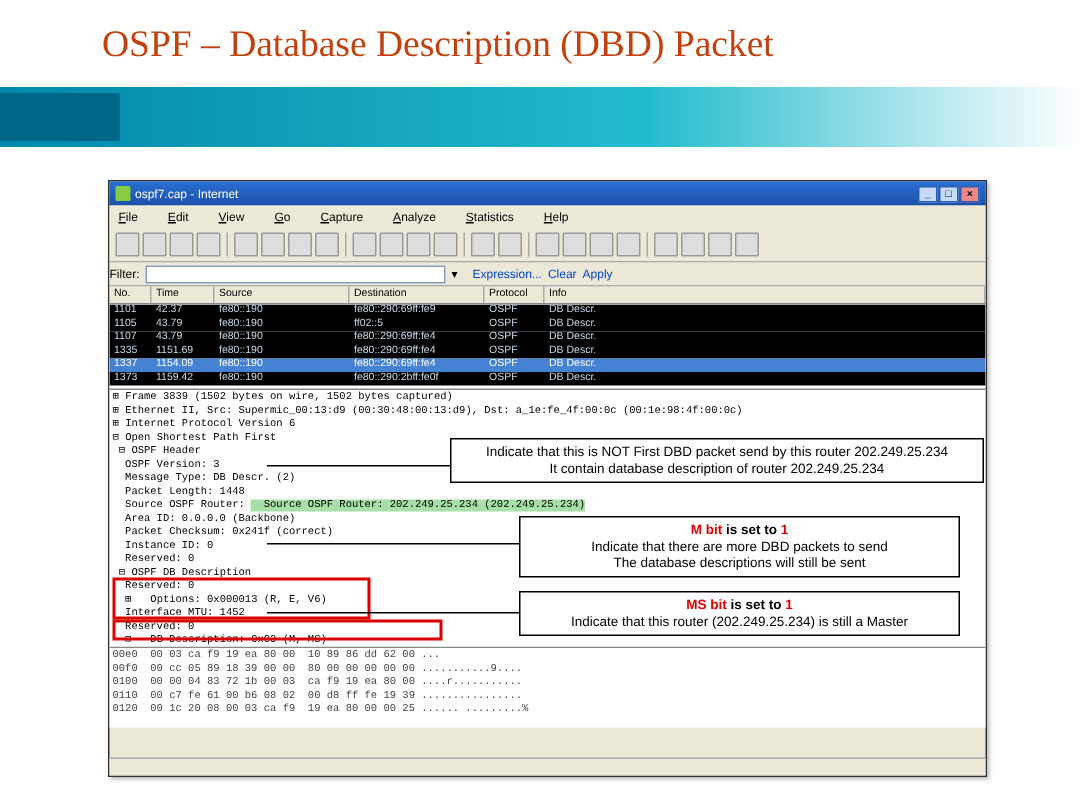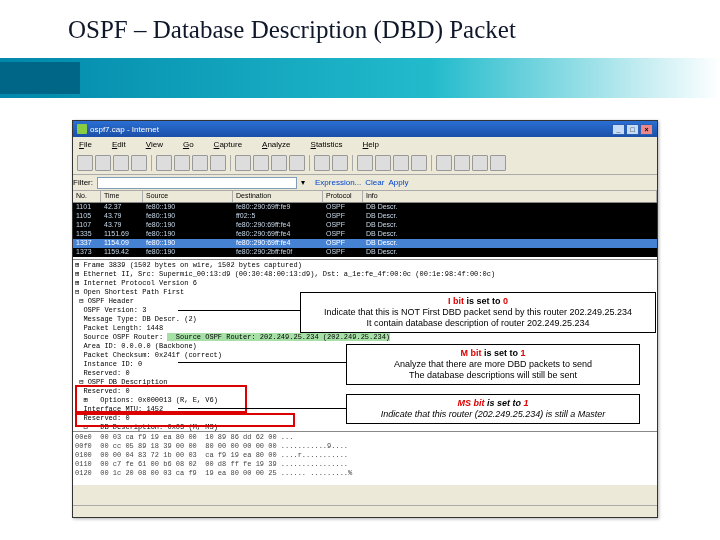--- a/index.html
+++ b/index.html
@@ -1,21 +1,21 @@
 <!DOCTYPE html>
 <html><head>
 <meta charset="utf-8">
 <style>
   * { box-sizing: border-box; margin: 0; padding: 0; }
   body { width: 720px; height: 540px; font-family: Tahoma, Arial, sans-serif; font-size: 8px; background: #fff; overflow: hidden; position: relative; }
 
   .slide-bg { position: absolute; top: 58px; left: 0; right: 0; height: 40px; background: linear-gradient(to right, #0088aa 0%, #22bbcc 60%, #fff 100%); z-index: 0; }
   .slide-bg2 { position: absolute; top: 62px; left: 0; width: 80px; height: 32px; background: #006688; z-index: 0; }
 
-  .title { position: absolute; top: 16px; left: 68px; font-family: "Times New Roman", serif; font-size: 25px; color: #0f172a; z-index: 2; }
+  .title { position: absolute; top: 16px; left: 68px; font-family: "Times New Roman", serif; font-size: 25px; color: #c2410c; z-index: 2; }
 
   .wireshark { position: absolute; top: 120px; left: 72px; width: 586px; height: 398px; background: #ece9d8; border: 1px solid #333; box-shadow: 1px 1px 3px rgba(0,0,0,0.3); z-index: 1; font-size: 7px; }
 
   .titlebar { height: 16px; background: linear-gradient(to bottom, #2a6fd4 0%, #1b4fa8 100%); color: #fff; display: flex; align-items: center; padding: 0 4px; font-size: 8px; }
   .titlebar .icon { width: 10px; height: 10px; background: #88cc44; margin-right: 3px; border-radius: 1px; }
   .winbtns { margin-left: auto; display: flex; gap: 1px; }
   .winbtns span { width: 13px; height: 11px; background: #c6dbf7; border: 1px solid #2a5fb4; display: inline-flex; align-items: center; justify-content: center; color: #000; font-weight: bold; font-size: 7px; }
   .winbtns .close { background: #e88; }
 
   .menubar { height: 14px; background: #ece9d8; display: flex; gap: 20px; padding: 0 6px; align-items: center; color: #000; font-size: 8px; }
@@ -210,30 +210,29 @@
     <div class="red-box rb1"></div>
     <div class="red-box rb2"></div>
   </div>
 
   <div class="bytes-pane" id="bytes"><div>00e0  00 03 ca f9 19 ea 80 00  10 89 86 dd 62 00 ...</div><div>00f0  00 cc 05 89 18 39 00 00  80 00 00 00 00 00 ...........9....</div><div>0100  00 00 04 83 72 1b 00 03  ca f9 19 ea 80 00 ....r...........</div><div>0110  00 c7 fe 61 00 b6 08 02  00 d8 ff fe 19 39 ................</div><div>0120  00 1c 20 08 00 03 ca f9  19 ea 80 00 00 25 ...... .........%</div></div>
 
   <div class="statusbar"></div>
 </div>
 
 <div class="callout" style="top:292px; left:300px; width:356px;">
-  <div><span class="b red">I bit</span><span class="b"> is set to </span><span class="b red">0</span></div>
   <div>Indicate that this is NOT First DBD packet send by this router 202.249.25.234</div>
   <div>It contain database description of router 202.249.25.234</div>
 </div>
 <div class="lead" style="top:310px; left:178px; width:122px;"></div>
 
 <div class="callout" style="top:344px; left:346px; width:294px;">
   <div><span class="b red">M bit</span><span class="b"> is set to </span><span class="b red">1</span></div>
-  <div>Analyze that there are more DBD packets to send</div>
+  <div>Indicate that there are more DBD packets to send</div>
   <div>The database descriptions will still be sent</div>
 </div>
 <div class="lead" style="top:362px; left:178px; width:168px;"></div>
 
-<div class="callout" style="top:394px; left:346px; width:294px;font-style:italic;">
+<div class="callout" style="top:394px; left:346px; width:294px;">
   <div><span class="b red">MS bit</span><span class="b"> is set to </span><span class="b red">1</span></div>
   <div>Indicate that this router (202.249.25.234) is still a Master</div>
 </div>
 <div class="lead" style="top:408px; left:178px; width:168px;"></div>
 
 </body></html>

